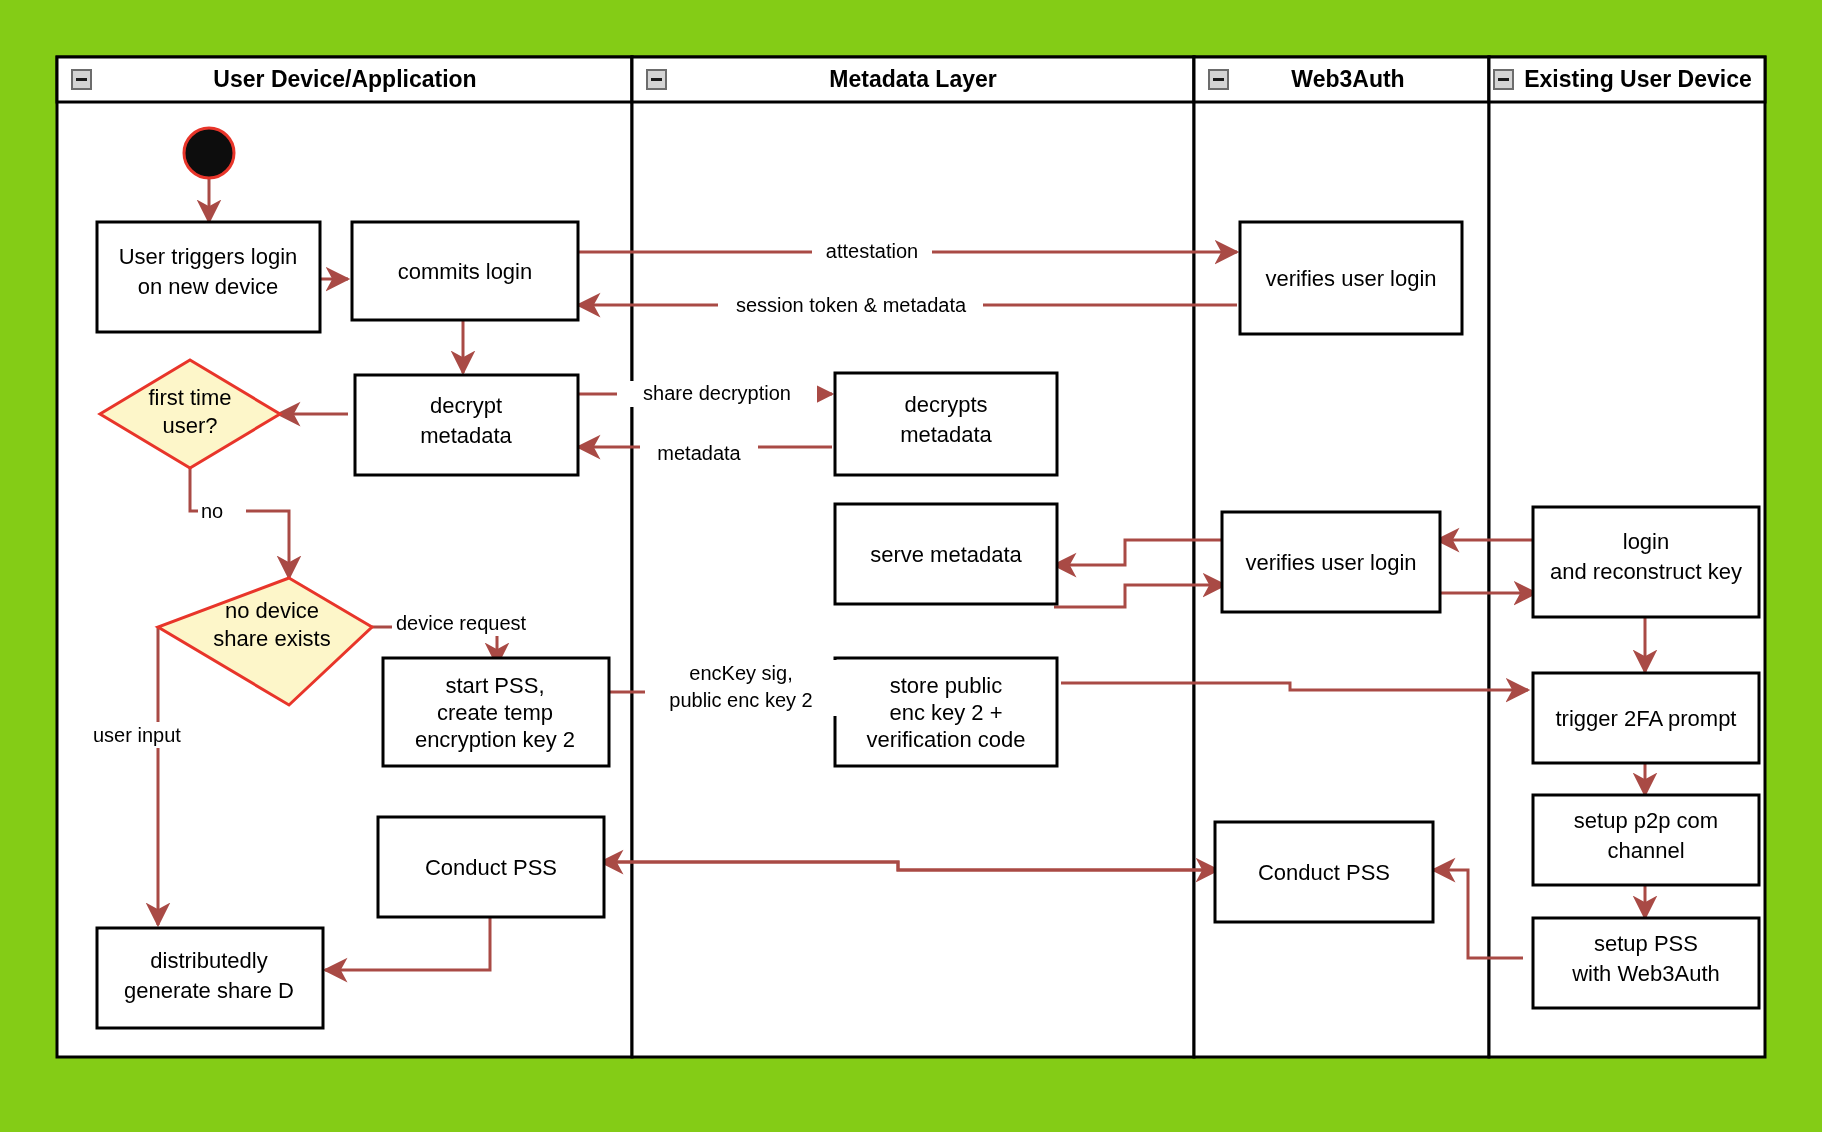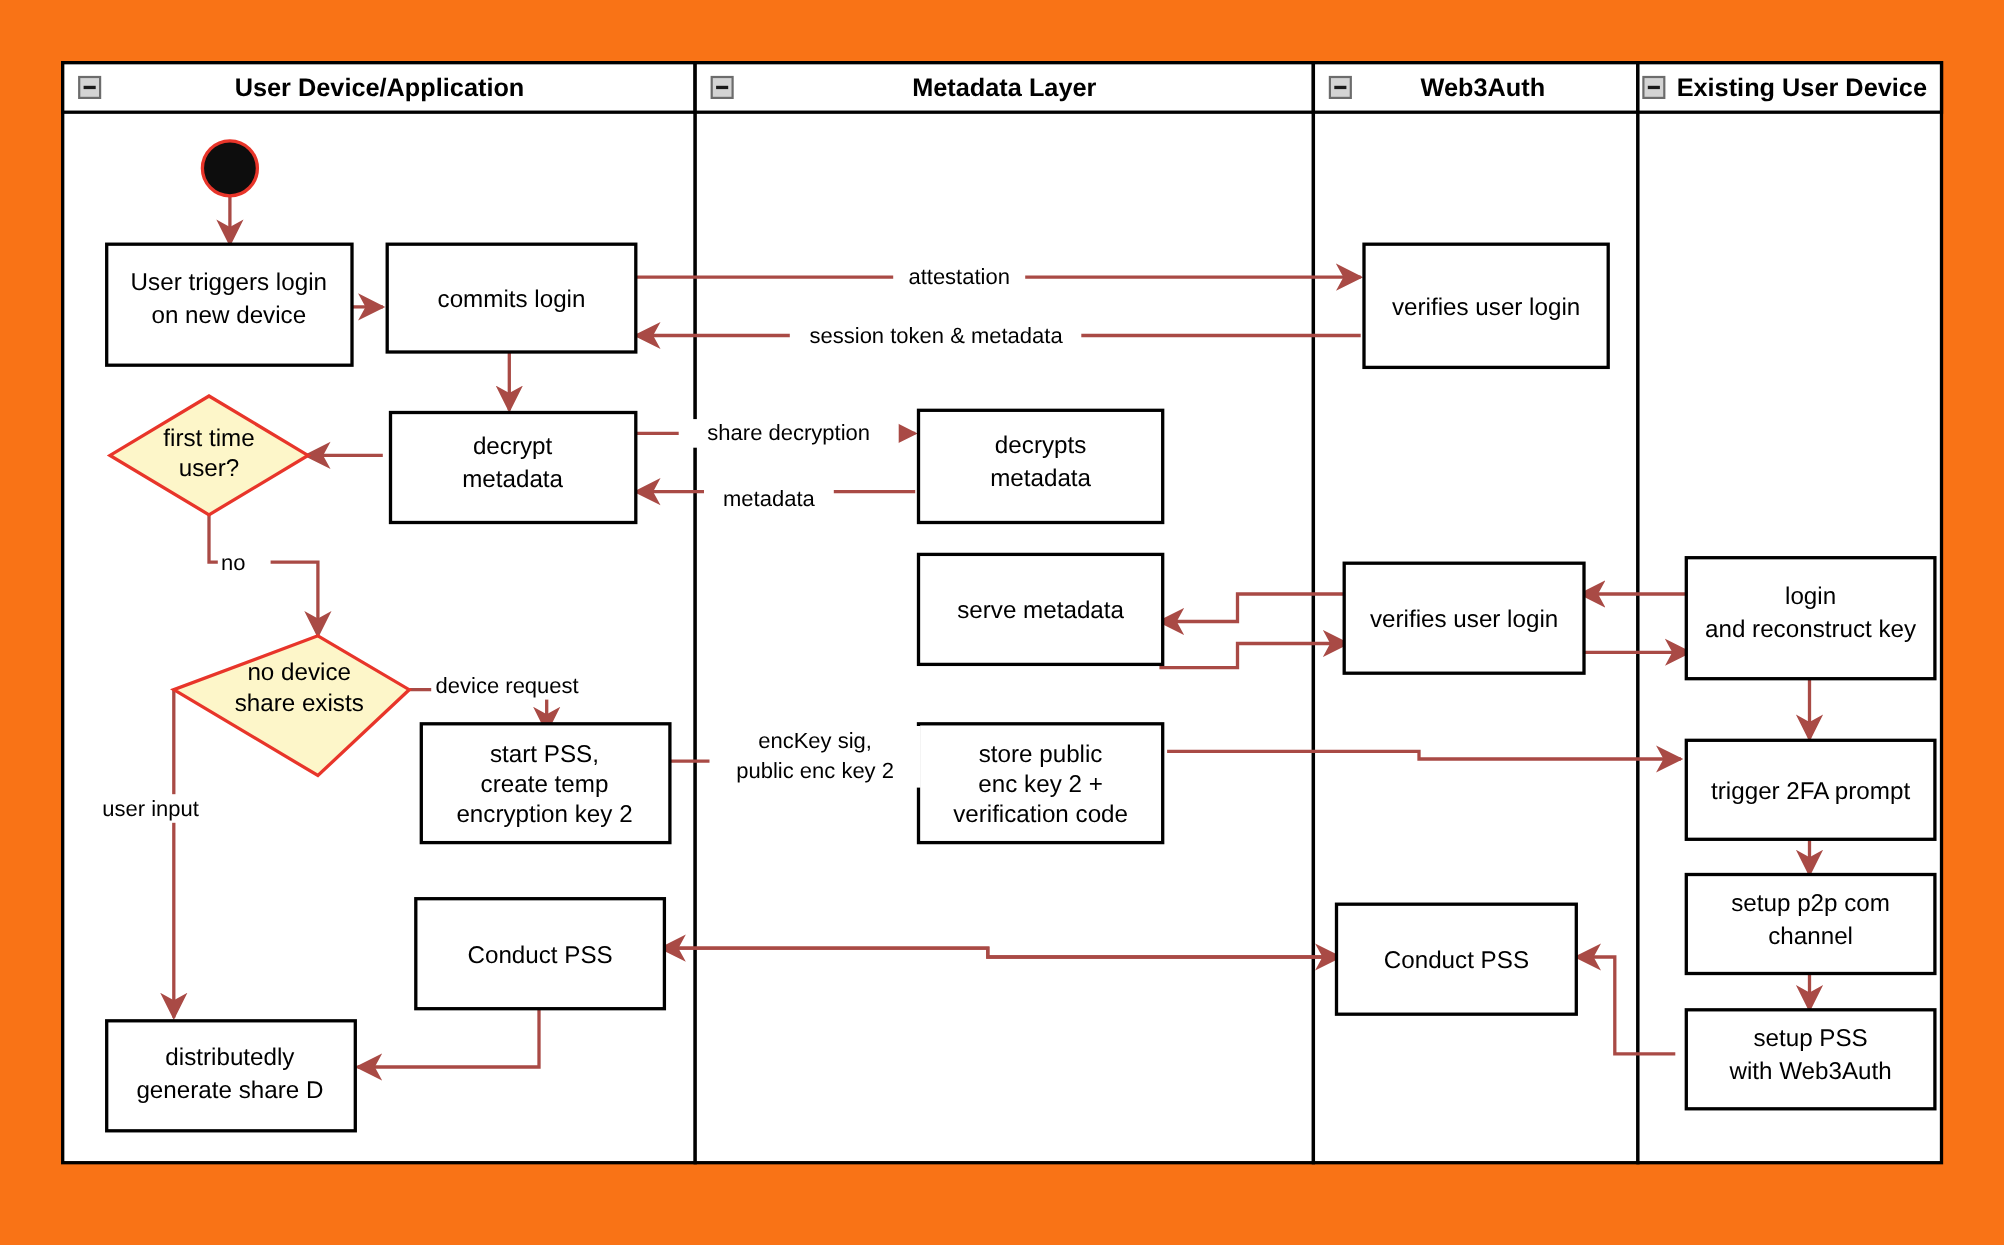--- a/index.html
+++ b/index.html
@@ -5,21 +5,21 @@
   html, body {
     margin: 0;
     padding: 0;
     background: #ffffff;
     font-family: "Liberation Sans", sans-serif;
   }
   #stage {
     position: relative;
     width: 1822px;
     height: 1132px;
-    background: #f97316;
+    background: #84cc16;
     overflow: hidden;
   }
   svg#diagram {
     position: absolute;
     left: 0;
     top: 0;
     width: 1822px;
     height: 1132px;
   }
   .lane-rect {

